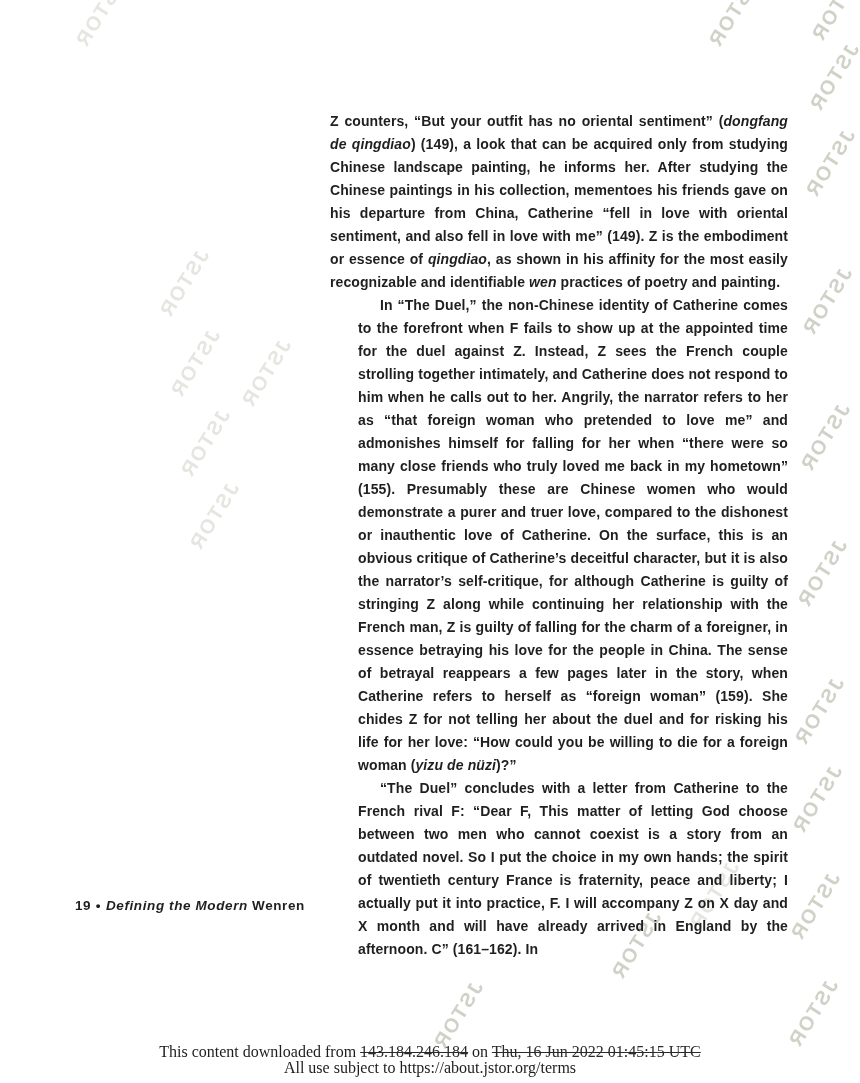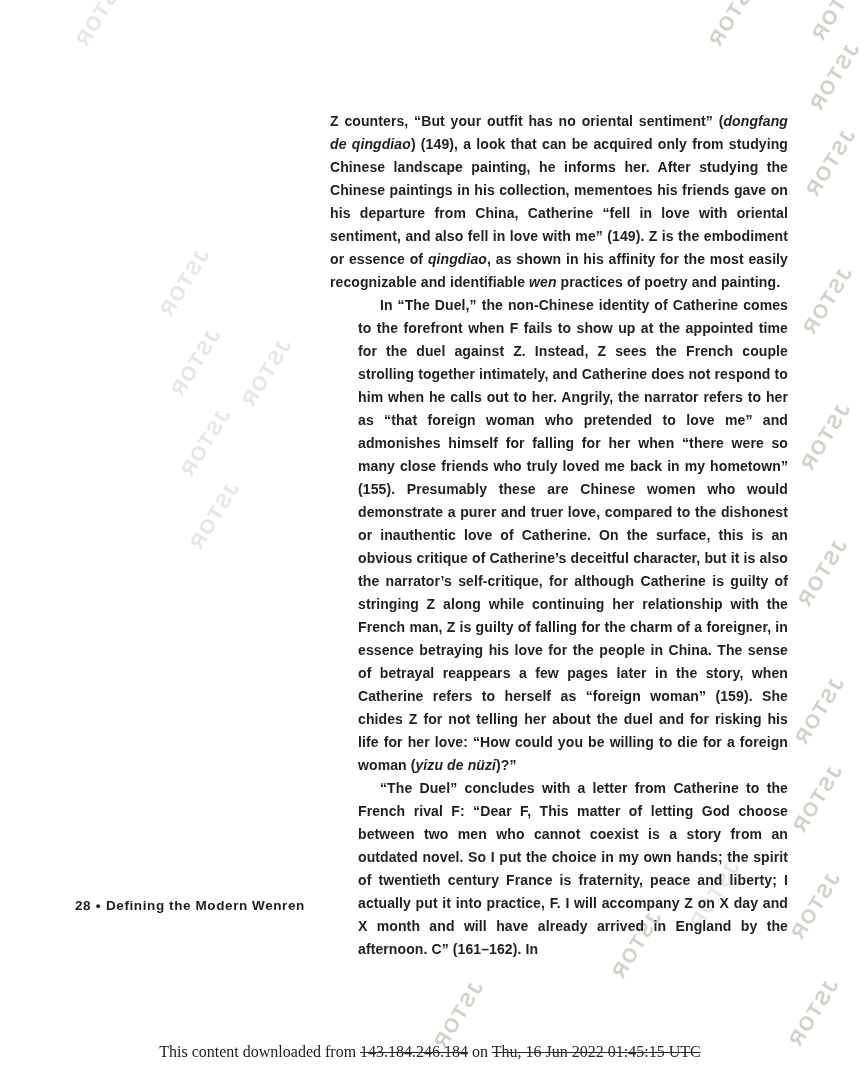--- a/index.html
+++ b/index.html
@@ -46,21 +46,21 @@
   
   .running-footer {
     position: absolute;
     left: 75px;
     top: 898px;
     font-size: 13.5px;
     font-weight: 700;
     letter-spacing: 0.4px;
   }
   .running-footer .sep { padding: 0 5px; }
-  .running-footer .title { letter-spacing: 0.6px; }
+  .running-footer .title { font-style: italic; letter-spacing: 0.6px; }
   .running-footer .title-plain { font-style: normal; letter-spacing: 0.6px; text-align: center; }
   
   .jstor-notice {
     position: absolute;
     left: 0;
     right: 0;
     text-align: center;
     font-family: "Liberation Serif", serif;
     font-size: 16px;
     color: #1d1d1d;
@@ -99,20 +99,21 @@
   <div class="watermark" style="left:598px; top:934px;">JSTOR</div>
   <div class="watermark faint" style="left:676px; top:884px;">JSTOR</div>
 
   <main class="text-block" id="text-block">
       <p class="para"><span>Z counters, “But your outfit has no oriental sentiment” (</span><em>dongfang de qingdiao</em><span>) (149), a look that can be acquired only from studying Chinese landscape painting, he informs her. After studying the Chinese paintings in his collection, mementoes his friends gave on his departure from China, Catherine “fell in love with oriental sentiment, and also fell in love with me” (149). Z is the embodiment or essence of </span><em>qingdiao</em><span>, as shown in his affinity for the most easily recognizable and identifiable </span><em>wen</em><span> practices of poetry and painting.</span></p>
       <p class="para indent"><span>In “The Duel,” the non-Chinese identity of Catherine comes to the forefront when F fails to show up at the appointed time for the duel against Z. Instead, Z sees the French couple strolling together intimately, and Catherine does not respond to him when he calls out to her. Angrily, the narrator refers to her as “that foreign woman who pretended to love me” and admonishes himself for falling for her when “there were so many close friends who truly loved me back in my hometown” (155). Presumably these are Chinese women who would demonstrate a purer and truer love, compared to the dishonest or inauthentic love of Catherine. On the surface, this is an obvious critique of Catherine’s deceitful character, but it is also the narrator’s self-critique, for although Catherine is guilty of stringing Z along while continuing her relationship with the French man, Z is guilty of falling for the charm of a foreigner, in essence betraying his love for the people in China. The sense of betrayal reappears a few pages later in the story, when Catherine refers to herself as “foreign woman” (159). She chides Z for not telling her about the duel and for risking his life for her love: “How could you be willing to die for a foreign woman (</span><em>yizu de nüzi</em><span>)?”</span></p>
       <p class="para indent"><span>“The Duel” concludes with a letter from Catherine to the French rival F: “Dear F, This matter of letting God choose between two men who cannot coexist is a story from an outdated novel. So I put the choice in my own hands; the spirit of twentieth century France is fraternity, peace and liberty; I actually put it into practice, F. I will accompany Z on X day and X month and will have already arrived in England by the afternoon. C” (161–162). In</span></p>
     </main>
 
   <div class="running-footer">
-    <span>28</span><span class="sep">•</span><span class="title">Defining the Modern</span>&nbsp;<span class="title-plain">Wenren</span>
+    <span>19</span><span class="sep">•</span><span class="title">Defining the Modern</span>&nbsp;<span class="title-plain">Wenren</span>
   </div>
 
   <div class="jstor-notice jstor-line1">
     <span>This content downloaded from </span><span class="redacted">143.184.246.184</span><span> on </span><span class="redacted">Thu, 16 Jun 2022 01:45:15 UTC</span>
   </div>
+  <div class="jstor-notice jstor-line2">All use subject to https://about.jstor.org/terms</div>
 
 </div>
 
 </body></html>

